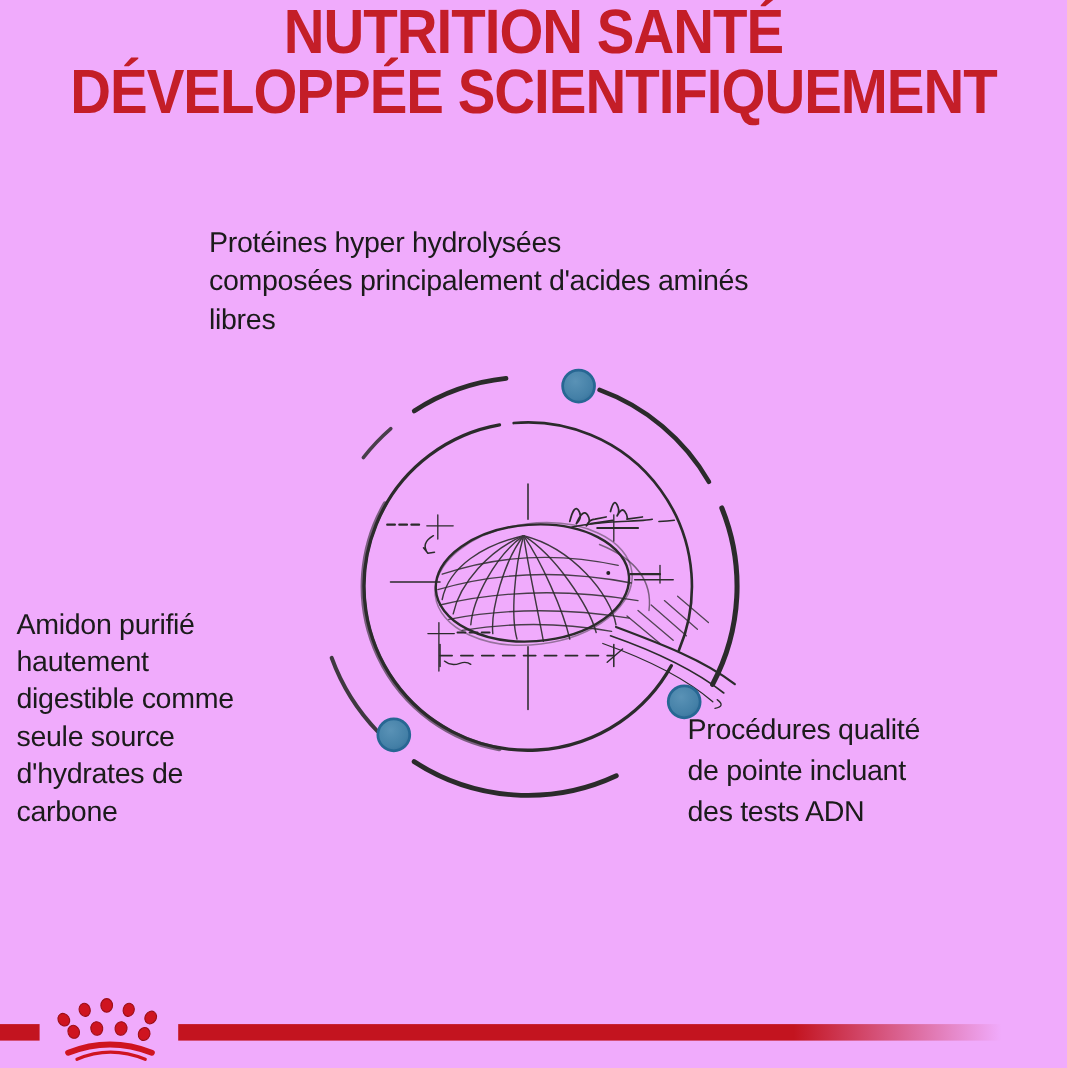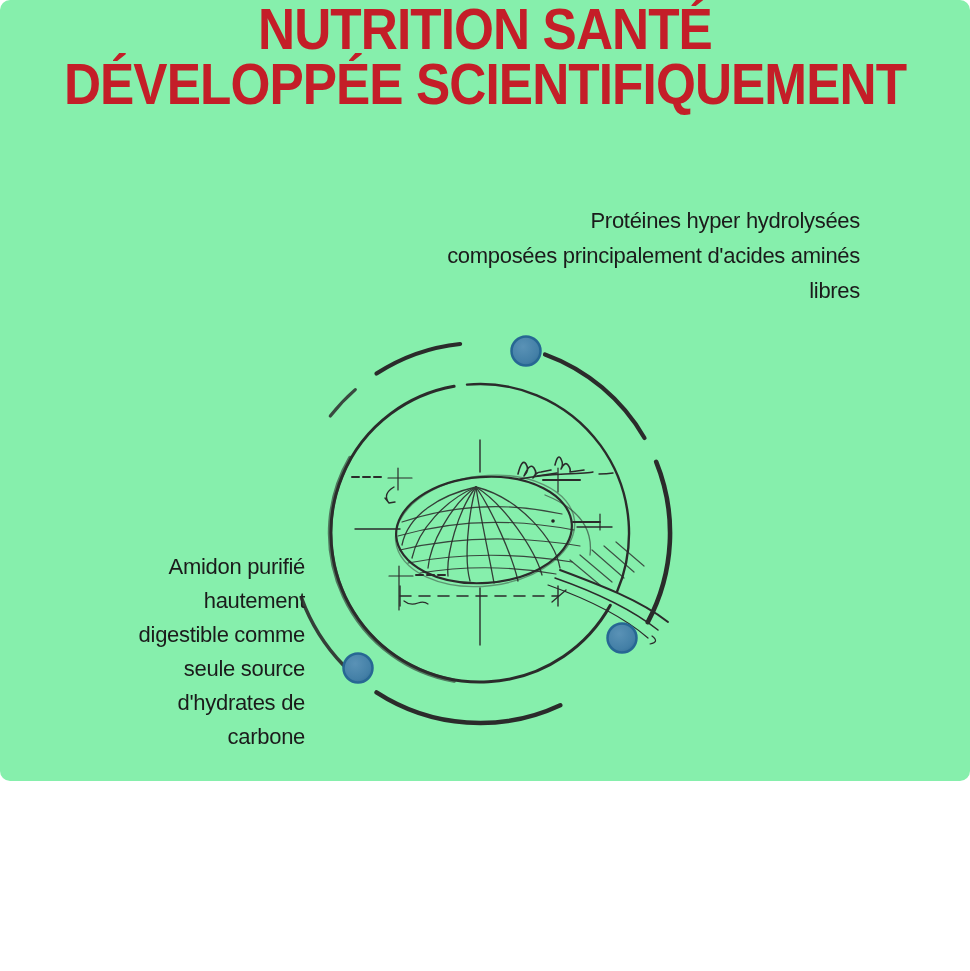--- a/index.html
+++ b/index.html
@@ -1,28 +1,27 @@
 <!DOCTYPE html>
 <html><head>
 <meta charset="utf-8">
 <style>
   html,body{margin:0;padding:0;background:#ffffff;}
   #stage{
-    position:relative;width:970px;height:781px;background:#86efac;overflow:hidden;
+    position:relative;width:970px;height:971px;background:#f0abfc;overflow:hidden;
     font-family:"Liberation Sans","DejaVu Sans",sans-serif;
-    border-radius:10px;
   }
   
   .title{position:absolute;top:2px;left:0;width:970px;text-align:center;
     color:#c41e28;font-weight:bold;}
   .title-line{display:block;font-size:57px;line-height:55px;letter-spacing:-1px;
     transform:scaleX(0.9);transform-origin:50% 50%;white-space:nowrap;}
   
-  .callout{position:absolute;color:#1b1b1b;font-size:22px;font-weight:500;
-    text-align:right;white-space:pre-line;letter-spacing:-0.3px;}
+  .callout{position:absolute;color:#1b1b1b;font-size:26px;font-weight:500;
+    text-align:left;white-space:pre-line;letter-spacing:-0.3px;}
   .callout.top{top:203px;left:190px;width:670px;line-height:35px;}
   .callout.left{top:550px;left:15px;width:290px;line-height:34px;}
   .callout.right{top:645px;left:625px;width:300px;line-height:37px;}
   
   .diagram-svg{position:absolute;left:280px;top:310px;width:440px;height:420px;}
   .sketch{stroke:#2b2b2b;fill:none;stroke-linecap:round;stroke-linejoin:round;}
   
   .bar-stub{position:absolute;left:0;top:931px;width:36px;height:15px;background:#c3141f;}
   .bar-main{position:absolute;left:162px;top:931px;width:756px;height:15px;
     background:linear-gradient(to right,#c3141f 0%,#c3141f 74%,rgba(195,20,31,0) 99%);}
@@ -40,20 +39,23 @@
 
   <div class="callout top">Protéines hyper hydrolysées
 composées principalement d'acides aminés
 libres</div>
   <div class="callout left">Amidon purifié
 hautement
 digestible comme
 seule source
 d'hydrates de
 carbone</div>
+  <div class="callout right">Procédures qualité
+de pointe incluant
+des tests ADN</div>
 
   <svg class="diagram-svg" viewBox="280 310 440 420" aria-hidden="true">
     <defs>
       <radialGradient id="dotg" cx="40%" cy="35%" r="75%">
         <stop offset="0%" stop-color="#5a92b6"></stop>
         <stop offset="70%" stop-color="#4480a7"></stop>
         <stop offset="100%" stop-color="#366f98"></stop>
       </radialGradient>
     </defs>
 

